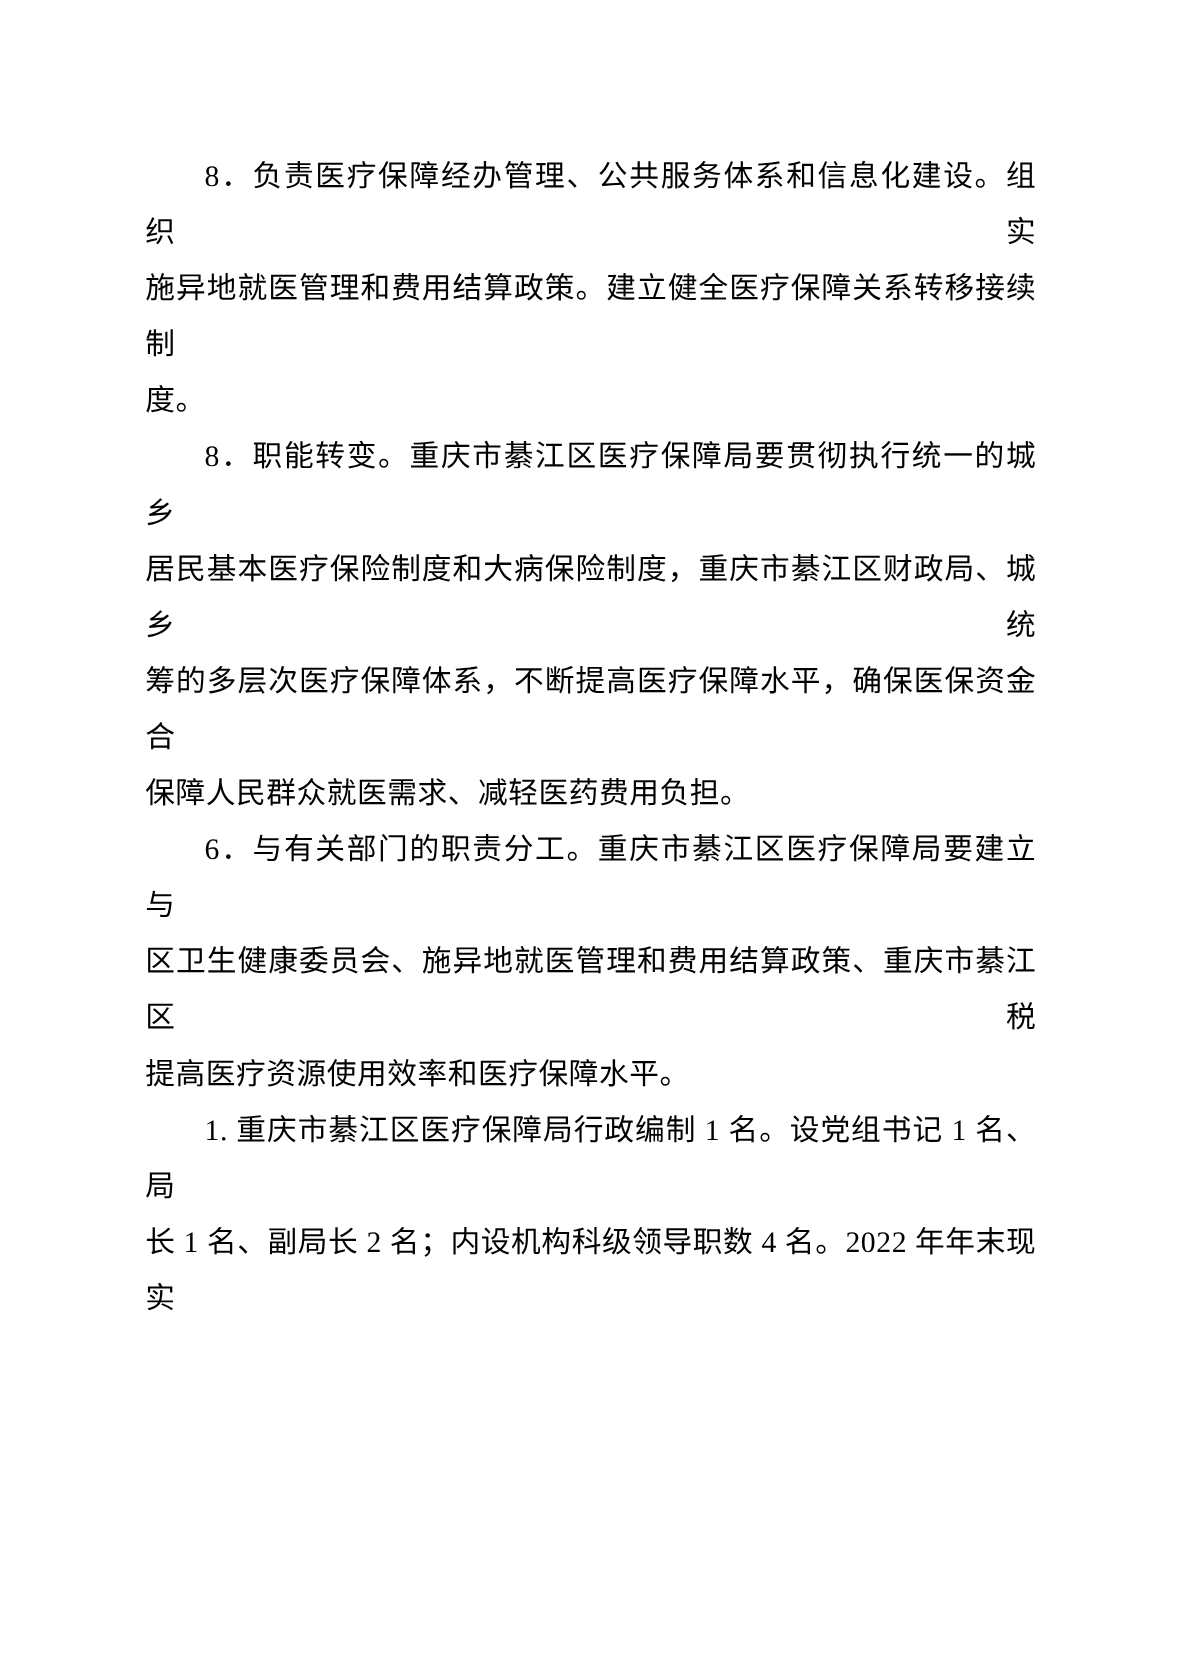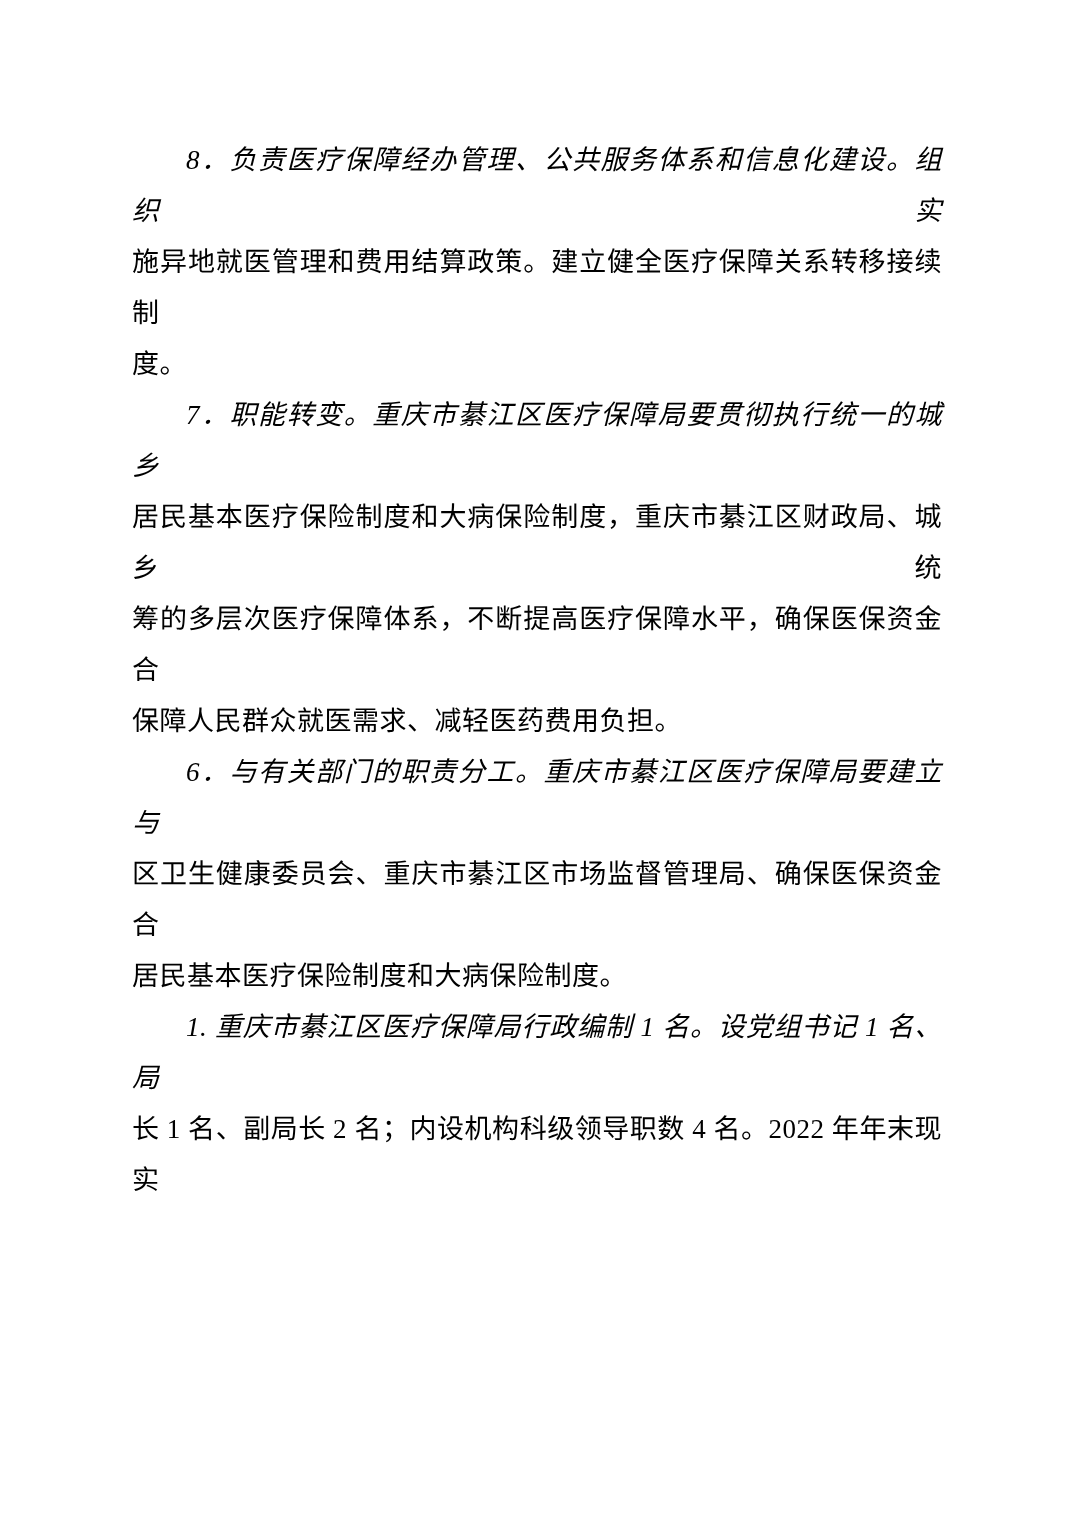--- a/index.html
+++ b/index.html
@@ -29,46 +29,46 @@
     letter-spacing: 0.5px;
     text-align: left;
   }
   
   .fill {
     text-align: justify;
     text-align-last: justify;
     text-justify: inter-character;
   }
   
-  .indent { text-indent: 2em; font-style: italic; }
+  .indent { text-indent: 2em; }
 </style>
 </head>
 <body>
 
 <div class="page">
   <div class="content">
 
     <p class="para">
       <span class="line fill indent" style="display:block">8．负责医疗保障经办管理、公共服务体系和信息化建设。组织实</span>
       <span class="line fill" style="display:block">施异地就医管理和费用结算政策。建立健全医疗保障关系转移接续制</span>
       <span class="line" style="display:block">度。</span>
     </p>
 
 
     <p class="para">
-      <span class="line fill indent" style="display:block">7．职能转变。重庆市綦江区医疗保障局要贯彻执行统一的城乡</span>
+      <span class="line fill indent" style="display:block">8．职能转变。重庆市綦江区医疗保障局要贯彻执行统一的城乡</span>
       <span class="line fill" style="display:block">居民基本医疗保险制度和大病保险制度，重庆市綦江区财政局、城乡统</span>
       <span class="line fill" style="display:block">筹的多层次医疗保障体系，不断提高医疗保障水平，确保医保资金合</span>
       <span class="line" style="display:block">保障人民群众就医需求、减轻医药费用负担。</span>
     </p>
 
     <p class="para">
       <span class="line fill indent" style="display:block">6．与有关部门的职责分工。重庆市綦江区医疗保障局要建立与</span>
-      <span class="line fill" style="display:block">区卫生健康委员会、重庆市綦江区市场监督管理局、确保医保资金合</span>
-      <span class="line" style="display:block">居民基本医疗保险制度和大病保险制度。</span>
+      <span class="line fill" style="display:block">区卫生健康委员会、施异地就医管理和费用结算政策、重庆市綦江区税</span>
+      <span class="line" style="display:block">提高医疗资源使用效率和医疗保障水平。</span>
     </p>
 
 
     <p class="para">
       <span class="line fill indent" style="display:block">1. 重庆市綦江区医疗保障局行政编制 1 名。设党组书记 1 名、局</span>
       <span class="line fill" style="display:block">长 1 名、副局长 2 名；内设机构科级领导职数 4 名。2022 年年末现实</span>
 
     </p>
 
   </div>

